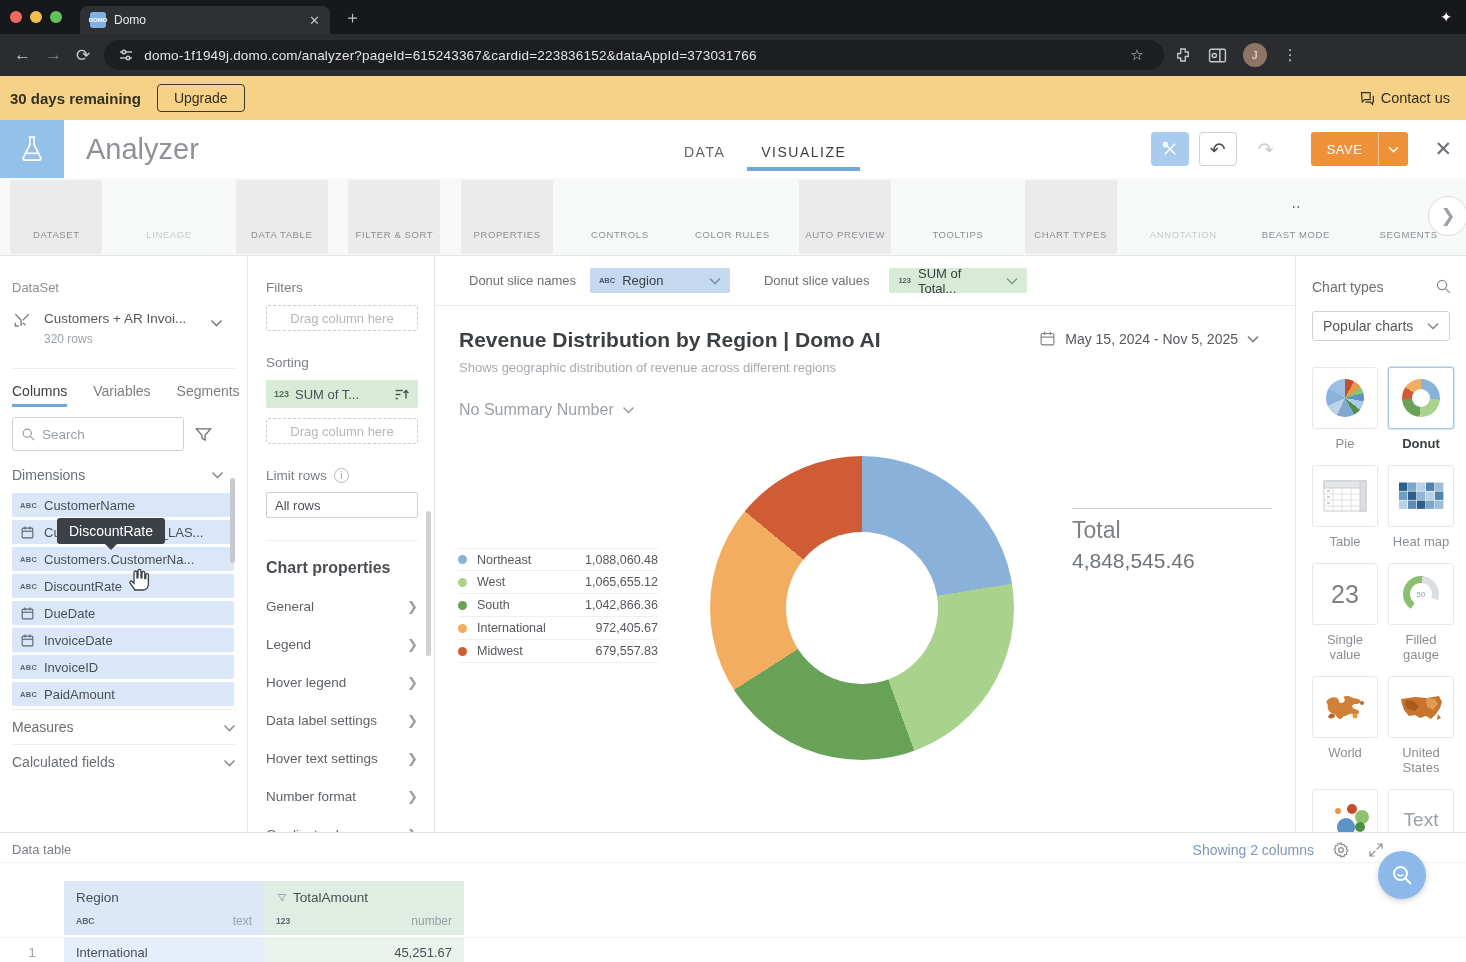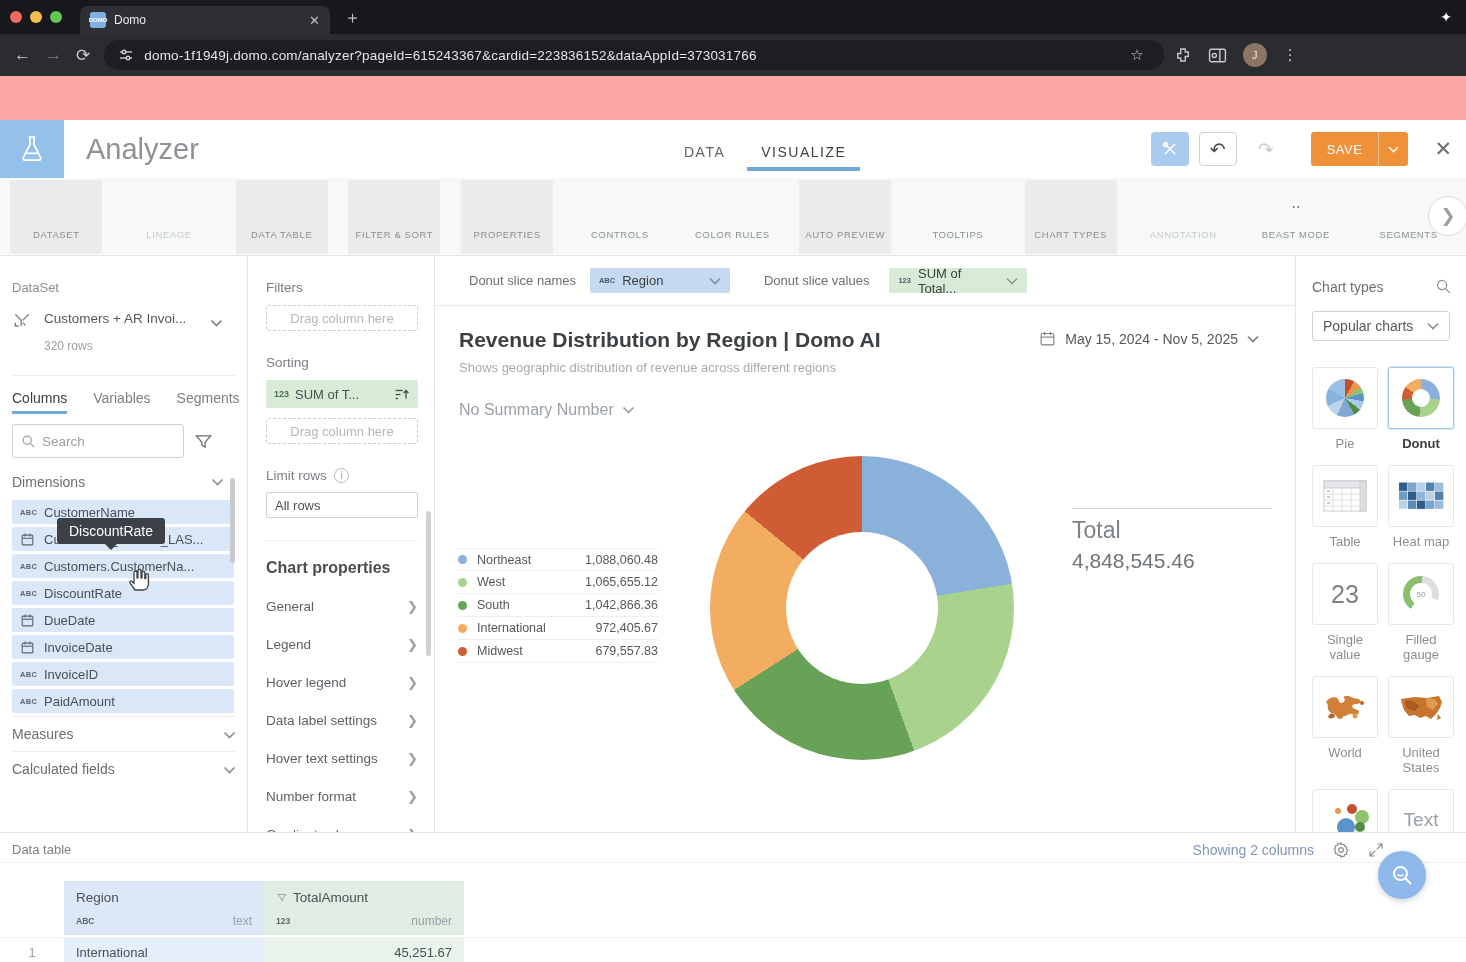--- a/index.html
+++ b/index.html
@@ -65,21 +65,21 @@
   .rb-scroll { position:absolute; right:-2px; top:196px; width:40px; height:40px; background:#fff; border:1px solid #dadde0; border-radius:50%; display:flex; align-items:center; justify-content:center; color:#9aa0a5; font-size:18px; z-index:5; }
 
   
   .workspace { position:absolute; left:0; top:256px; width:100%; height:576px; display:flex; background:#fff; }
 
   
   .ds-panel { width:248px; border-right:1px solid #e3e5e7; position:relative; padding:24px 0 0 12px; }
   .ds-label { font-size:13px; color:#8a8f94; }
   .ds-row { display:flex; margin-top:16px; align-items:flex-start; }
   .ds-name { margin-left:12px; font-size:13.5px; color:#54585c; }
-  .ds-rows { font-size:12px; color:#9aa0a5; margin-top:13px; }
+  .ds-rows { font-size:12px; color:#9aa0a5; margin-top:6px; }
   .ds-chev { margin-left:24px; margin-top:8px; color:#8a8f94; }
   .col-tabs { display:flex; gap:26px; margin-top:22px; border-top:1px solid #eceeef; padding-top:14px; width:224px; }
   .col-tab { font-size:14px; color:#7a7f84; padding-bottom:8px; position:relative; cursor:pointer; }
   .col-tab.active { color:#3c4043; }
   .col-tab.active::after { content:""; position:absolute; left:0; right:0; bottom:0; height:3px; background:#70a8d8; }
   .search-row { display:flex; align-items:center; gap:10px; margin-top:10px; }
   .search-box { width:172px; height:34px; border:1px solid #cfd2d5; border-radius:3px; display:flex; align-items:center; padding:0 8px; gap:6px; }
   .search-box input { border:none; outline:none; width:120px; font-size:13.5px; color:#54585c; font-family:inherit; }
   .search-box input::placeholder { color:#9aa0a5; }
   .sec-hdr { display:flex; align-items:center; width:212px; font-size:14px; color:#6a6f74; margin-top:16px; cursor:pointer; }
@@ -227,20 +227,31 @@
       <svg width="19" height="17" viewBox="0 0 24 20" fill="none" stroke="#c6c9cd" stroke-width="1.8">
           <rect x="2" y="2" width="20" height="16" rx="2"></rect>
           <line x1="15" y1="2" x2="15" y2="18"></line>
           <circle cx="8" cy="10" r="2.6"></circle>
         </svg>
       <span class="avatar">J</span>
       <span style="color:#c6c9cd;font-size:15px;">⋮</span>
     </div>
   </div>
 
+  <div class="trialbar">
+    <span class="trial-text">30 days remaining</span>
+    <button class="upgrade-btn">Upgrade</button>
+    <div class="contact">
+      <svg width="16" height="15" viewBox="0 0 20 19" fill="none" stroke="#33301f" stroke-width="1.5">
+          <path d="M3 2h11v9H7l-3 3z"></path>
+          <path d="M8 14h6l3 3v-3h1V6"></path>
+        </svg>
+      <span>Contact us</span>
+    </div>
+  </div>
 
   <div class="appheader">
     <div class="flask-tile">
       <svg width="26" height="28" viewBox="0 0 24 26" fill="none" stroke="#fff" stroke-width="1.6">
           <path d="M9 2h6M10 2v7l-6 12a1.5 1.5 0 0 0 1.3 2.3h13.4A1.5 1.5 0 0 0 20 21L14 9V2"></path>
           <line x1="7" y1="17" x2="17" y2="17"></line>
         </svg>
     </div>
     <span class="app-title">Analyzer</span>
     <div class="view-tabs" id="view-tabs">

